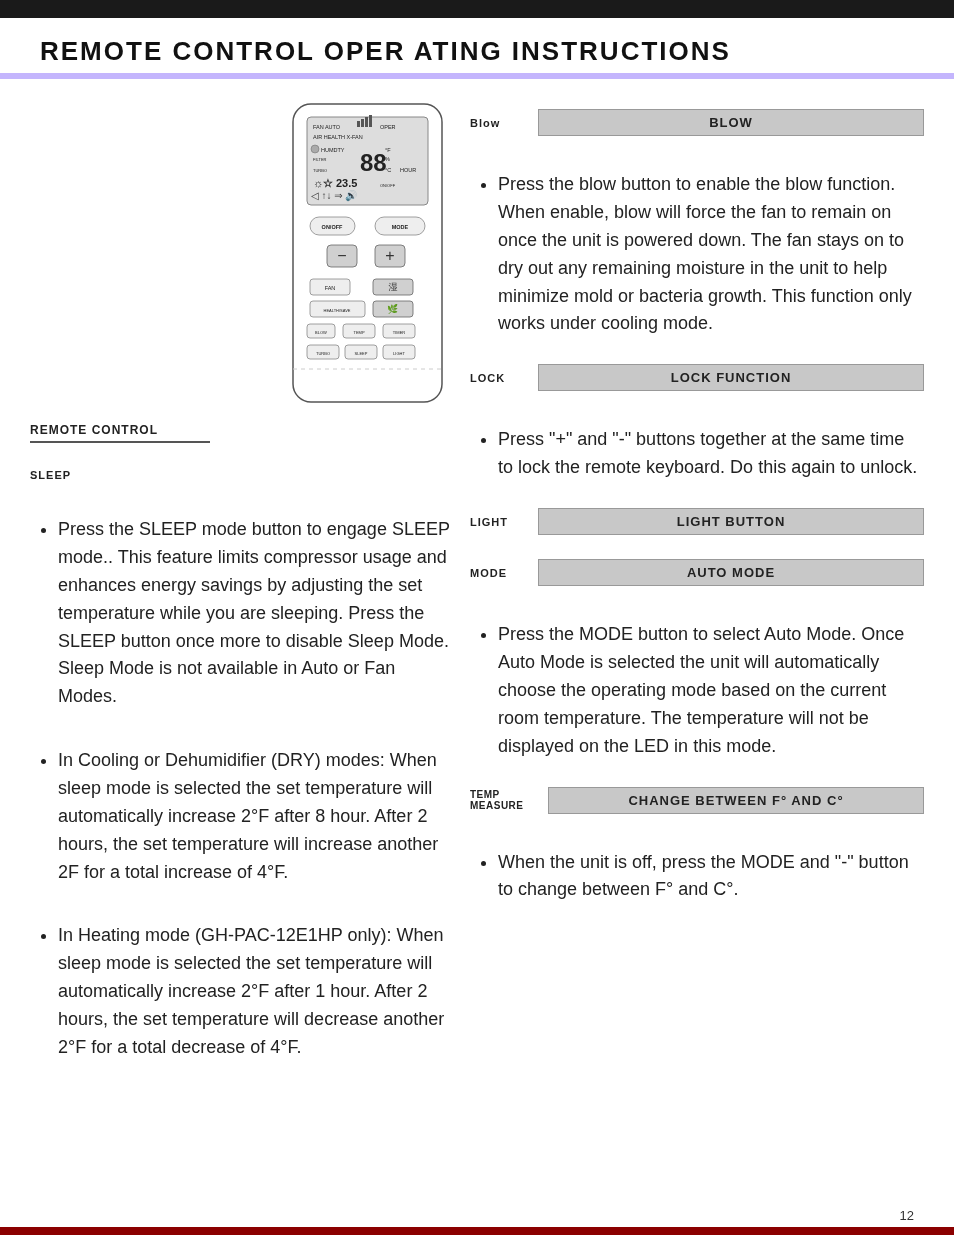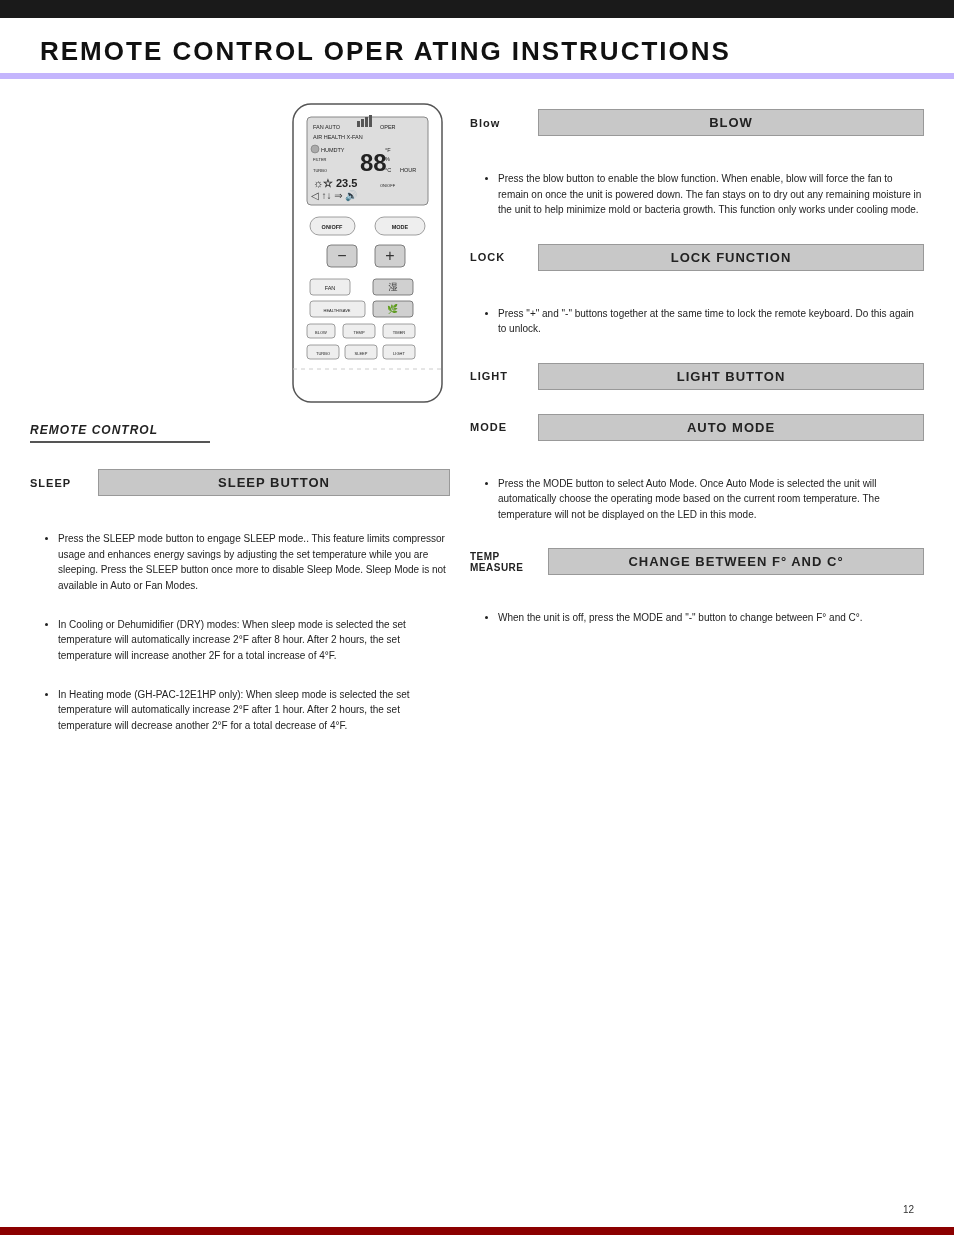--- a/index.html
+++ b/index.html
@@ -107,21 +107,21 @@
       padding: 5px 20px;
       font-size: 13px;
       font-weight: bold;
       letter-spacing: 1px;
       text-transform: uppercase;
       flex: 1;
       text-align: center;
     }
 
     .section-body {
-      font-size: 10px;
+      font-size: 18px;
       line-height: 1.55;
       padding-left: 10px;
       margin-top: 35px;
     }
 
     .section-body ul {
       padding-left: 18px;
       list-style-type: disc;
     }
 
@@ -132,23 +132,23 @@
     
     .right-col {
       flex: 1;
       display: flex;
       flex-direction: column;
       gap: 0;
     }
 
     .page-number {
       position: absolute;
-      bottom: 20px;
+      bottom: 12px;
       right: 40px;
-      font-size: 10px;
+      font-size: 13px;
       color: #333;
     }
 
     .bottom-bar {
       position: absolute;
       bottom: 0;
       left: 0;
       width: 100%;
       height: 8px;
       background: #8b0000;
@@ -275,32 +275,31 @@
           <rect x="60" y="246" width="32" height="14" rx="3" ry="3" class="remote-btn"></rect>
           <text x="76" y="256" text-anchor="middle" class="remote-text-small">SLEEP</text>
 
           <rect x="98" y="246" width="32" height="14" rx="3" ry="3" class="remote-btn"></rect>
           <text x="114" y="256" text-anchor="middle" class="remote-text-small">LIGHT</text>
 
           <line x1="8" y1="270" x2="157" y2="270" stroke="#ccc" stroke-width="1" stroke-dasharray="4,4"></line>
         </svg>
       </div>
 
-      <div style="display:flex; flex-direction:row; align-items:flex-start; width:100%; margin-top:4px;font-style:italic;">
+      <div style="display:flex; flex-direction:row; align-items:flex-start; width:100%; margin-top:4px;">
         <div>
           <div class="remote-label">REMOTE CONTROL</div>
           <div class="remote-underline"></div>
         </div>
       </div>
     </div>
 
     <div class="section-block">
       <div class="section-header-row">
         <span class="section-tag">SLEEP</span>
-        <div class="section-title-box">SLEEP BUTTON</div>
       </div>
       <div class="section-body">
         <ul>
           <li>Press the SLEEP mode button to engage SLEEP mode.. This feature limits compressor usage and enhances energy savings by adjusting the set temperature while you are sleeping. Press the SLEEP button once more to disable Sleep Mode. Sleep Mode is not available in Auto or Fan Modes.</li>
         </ul>
         <br>
         <ul>
           <li>In Cooling or Dehumidifier (DRY) modes:  When sleep mode is selected the set temperature will automatically increase 2°F after 8 hour. After 2 hours, the set temperature will increase another 2F for a total increase of 4°F.</li>
         </ul>
         <br>

